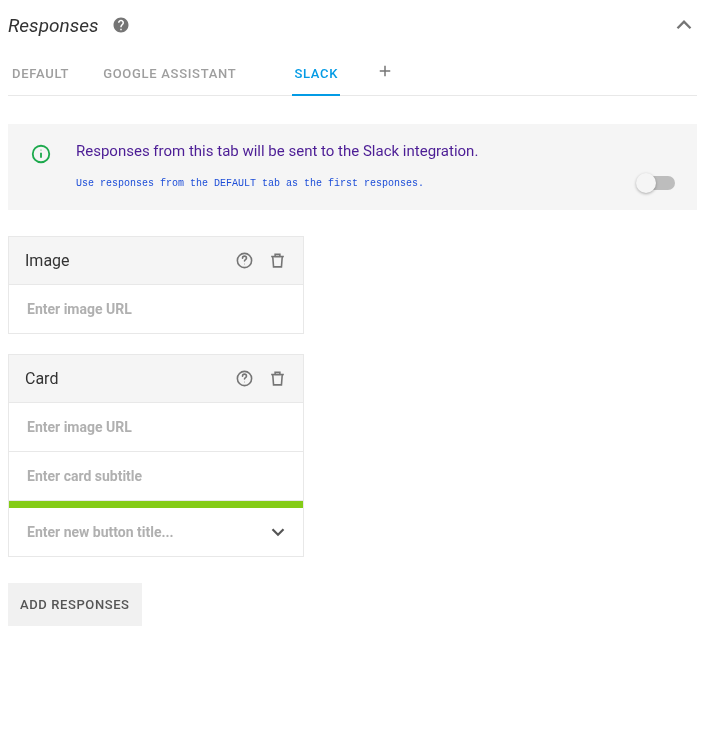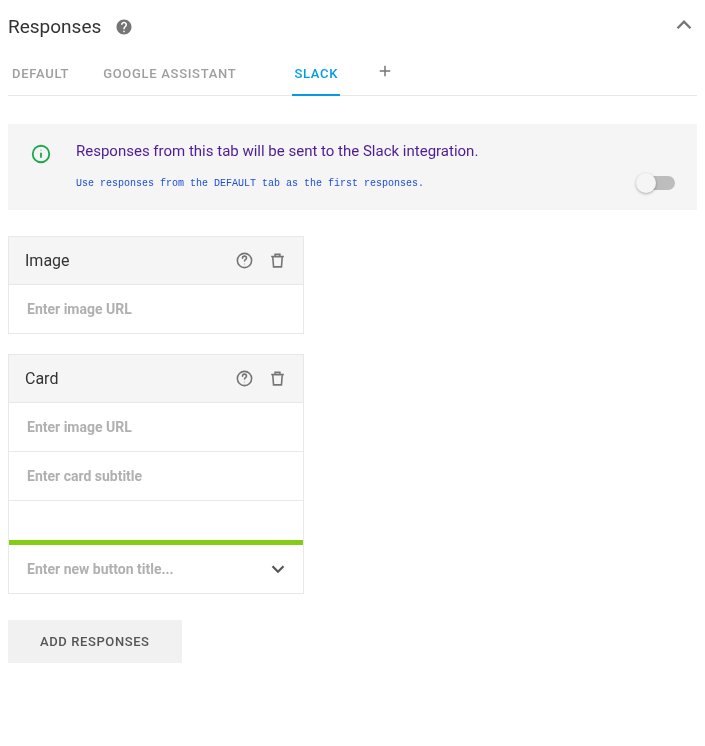--- a/index.html
+++ b/index.html
@@ -5,23 +5,24 @@
   * { box-sizing: border-box; margin: 0; padding: 0; }
   body {
     font-family: -apple-system, BlinkMacSystemFont, "Segoe UI", Roboto, Helvetica, Arial, sans-serif;
     background: #fff;
     color: #333;
     width: 705px;
     padding: 10px 8px;
   }
   .header {
     display: flex;
-    align-items: flex-end;
+    align-items: center;
     justify-content: space-between;
     padding: 2px 0 12px 0;
+    font-style: italic;
   }
   .header-left {
     display: flex;
     align-items: center;
     gap: 14px;
   }
   .section-title {
     font-size: 19px;
     font-weight: 400;
     color: #333;
@@ -182,32 +183,31 @@
   }
   .input-with-chevron .card-input {
     flex: 1;
   }
   .chev-down {
     color: #555;
     cursor: pointer;
     display: inline-flex;
   }
   .row-divider-top {
-    border-top: 5px solid #84cc16;
-    margin-top: 39px;
+    border-top: 7px solid #84cc16;
   }
   .add-responses-btn {
     margin-top: 26px;
     background: #f1f1f1;
     border: none;
     font-size: 13px;
     font-weight: 500;
     letter-spacing: 0.6px;
     color: #555;
-    padding: 14px 32px;
+    padding: 14px 12px;
     cursor: pointer;
     font-family: inherit;
   }
 </style>
 </head>
 <body>
 
 
 
 

